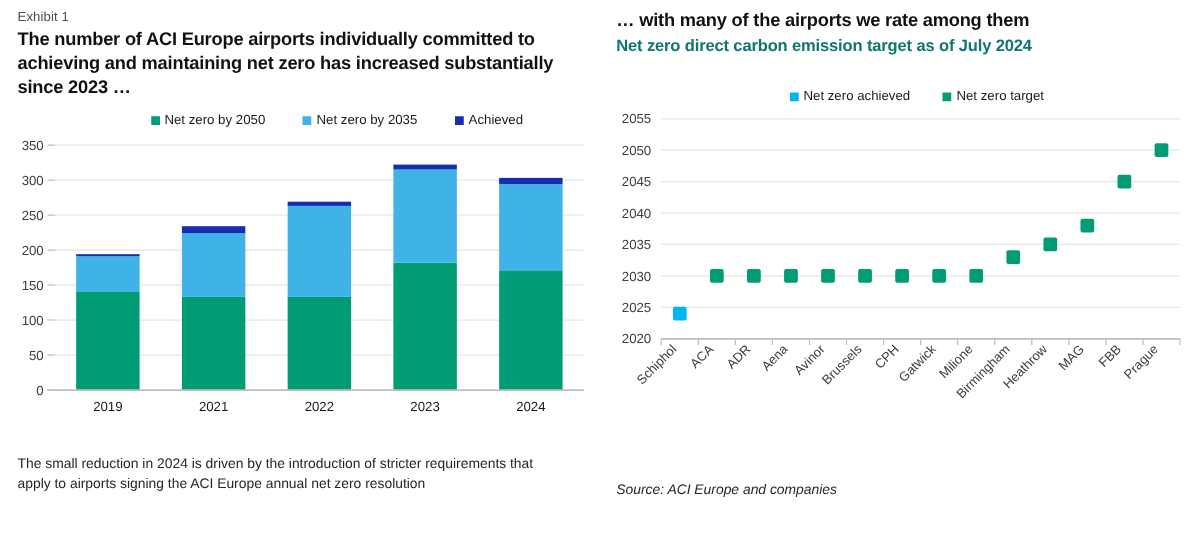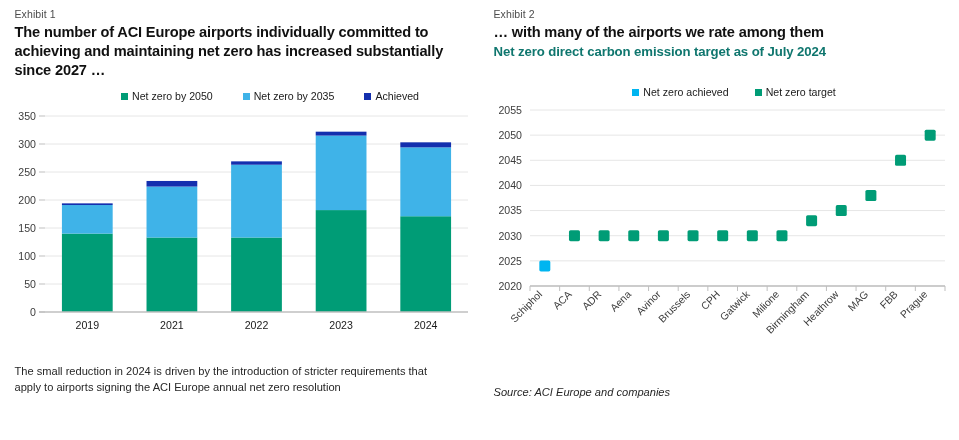--- a/index.html
+++ b/index.html
@@ -8,21 +8,20 @@
     width: 959px; height: 440px;
     background: #ffffff;
     font-family: "Liberation Sans", sans-serif;
     color: #1a1a1a;
     overflow: hidden;
   }
   .page {
     position: relative;
     width: 959px; height: 440px;
     display: flex;
-    justify-content: center;
   }
   .panel {
     position: relative;
     width: 479px;
     height: 440px;
     padding: 8px 0 0 0;
   }
   .panel.right { border-left: 0; }
 
   .exhibit-label {
@@ -98,21 +97,21 @@
 </style>
 </head>
 <body>
 
 <div class="page">
 
   <div class="panel left">
 
     <div class="exhibit-label">Exhibit 1</div>
 
-    <div class="headline">The number of ACI Europe airports individually committed to achieving and maintaining net zero has increased substantially since 2027 …</div>
+    <div class="headline">The number of ACI Europe airports individually committed to achieving and maintaining net zero has increased substantially since 2023 …</div>
 
     <div class="legend">
       <div class="legend-item">
         <span class="legend-swatch" style="background:#009C76"></span>
         <span class="legend-text">Net zero by 2050</span>
       </div>
       <div class="legend-item">
         <span class="legend-swatch" style="background:#3FB3E8"></span>
         <span class="legend-text">Net zero by 2035</span>
       </div>
@@ -182,21 +181,20 @@
     </div>
 
     <div class="footnote fn1">
       <div>The small reduction in 2024 is driven by the introduction of stricter requirements that</div>
       <div>apply to airports signing the ACI Europe annual net zero resolution</div>
     </div>
   </div>
 
   <div class="panel right">
 
-    <div class="exhibit-label">Exhibit 2</div>
 
     <div class="headline">… with many of the airports we rate among them</div>
 
     <div class="subhead">Net zero direct carbon emission target as of July 2024</div>
 
     <div class="legend l2" style="margin-top:26px;">
       <div class="legend-item">
         <span class="legend-swatch" style="background:#00B5F0"></span>
         <span class="legend-text">Net zero achieved</span>
       </div>

